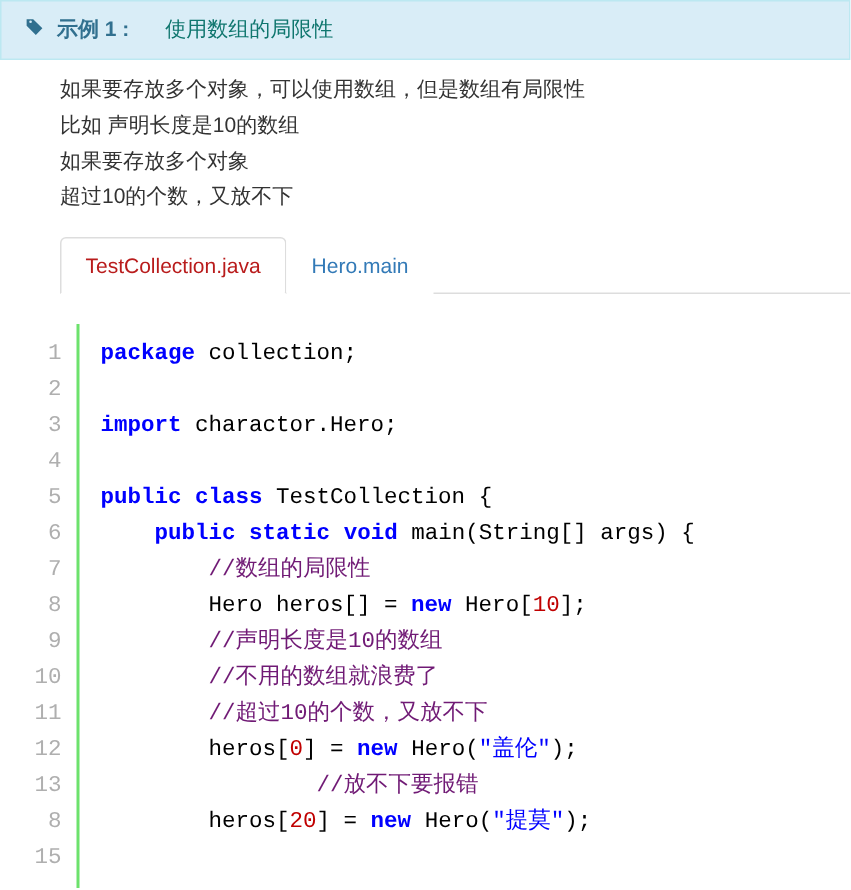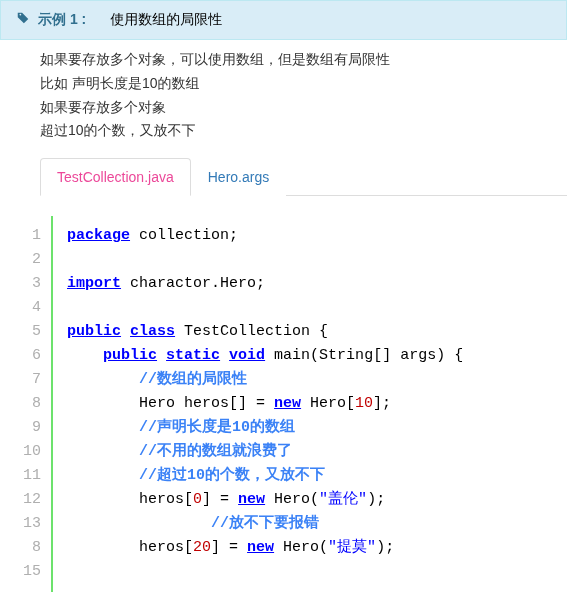--- a/index.html
+++ b/index.html
@@ -20,21 +20,21 @@
     }
     .banner .tag-icon {
       color: #31708f;
       font-size: 14px;
     }
     .banner .title-label {
       color: #31708f;
       font-weight: bold;
     }
     .banner .title-text {
-      color: #000000;
+      color: #0f766e;
       margin-left: 16px;
     }
     .description {
       padding: 8px 15px 15px 40px;
       line-height: 1.7;
       color: #333;
     }
     .tabs {
       display: flex;
       border-bottom: 1px solid #ddd;
@@ -43,21 +43,21 @@
     .tab {
       padding: 10px 16px;
       cursor: pointer;
       color: #337ab7;
       border: 1px solid transparent;
       border-bottom: none;
       margin-bottom: -1px;
       background: #fff;
     }
     .tab.active {
-      color: #ec4899;
+      color: #b91c1c;
       border-color: #ddd;
       border-bottom: 1px solid #fff;
       border-radius: 4px 4px 0 0;
     }
     .code-block {
       margin: 20px 15px 10px 15px;
       display: flex;
       font-family: Consolas, Monaco, "Courier New", monospace;
       font-size: 15px;
       line-height: 1.6;
@@ -67,23 +67,23 @@
       color: #afafaf;
       padding: 8px 10px 8px 8px;
       user-select: none;
       border-right: 2px solid #6ce26c;
     }
     .code-content {
       padding: 8px 0 8px 14px;
       white-space: pre;
       overflow-x: auto;
     }
-    .kw { color: #0000ff; font-weight: bold; text-decoration: underline; }
+    .kw { color: #0000ff; font-weight: bold; }
     .pln { color: #000; text-align: center; }
-    .com { color: #3b82f6; font-weight: bold; }
+    .com { color: #701a75; }
     .num { color: #c00000; }
     .str { color: #0000ff; }
   </style>
 </head>
 <body>
 
 <div class="banner">
   <span class="tag-icon">
     <svg width="14" height="14" viewBox="0 0 16 16" fill="currentColor">
         <path d="M2 2h5l7 7-5 5-7-7V2zm3 3a1 1 0 100-2 1 1 0 000 2z"></path>
@@ -95,21 +95,21 @@
 
 <div class="description">
   <div>如果要存放多个对象，可以使用数组，但是数组有局限性</div>
   <div>比如 声明长度是10的数组</div>
   <div>如果要存放多个对象</div>
   <div>超过10的个数，又放不下</div>
 </div>
 
 <div class="tabs">
   <div class="tab active">TestCollection.java</div>
-  <div class="tab">Hero.args</div>
+  <div class="tab">Hero.main</div>
 </div>
 
 <div class="code-block">
   <div class="line-numbers" id="line-numbers">
       <div>1</div>
       <div>2</div>
       <div>3</div>
       <div>4</div>
       <div>5</div>
       <div>6</div>

